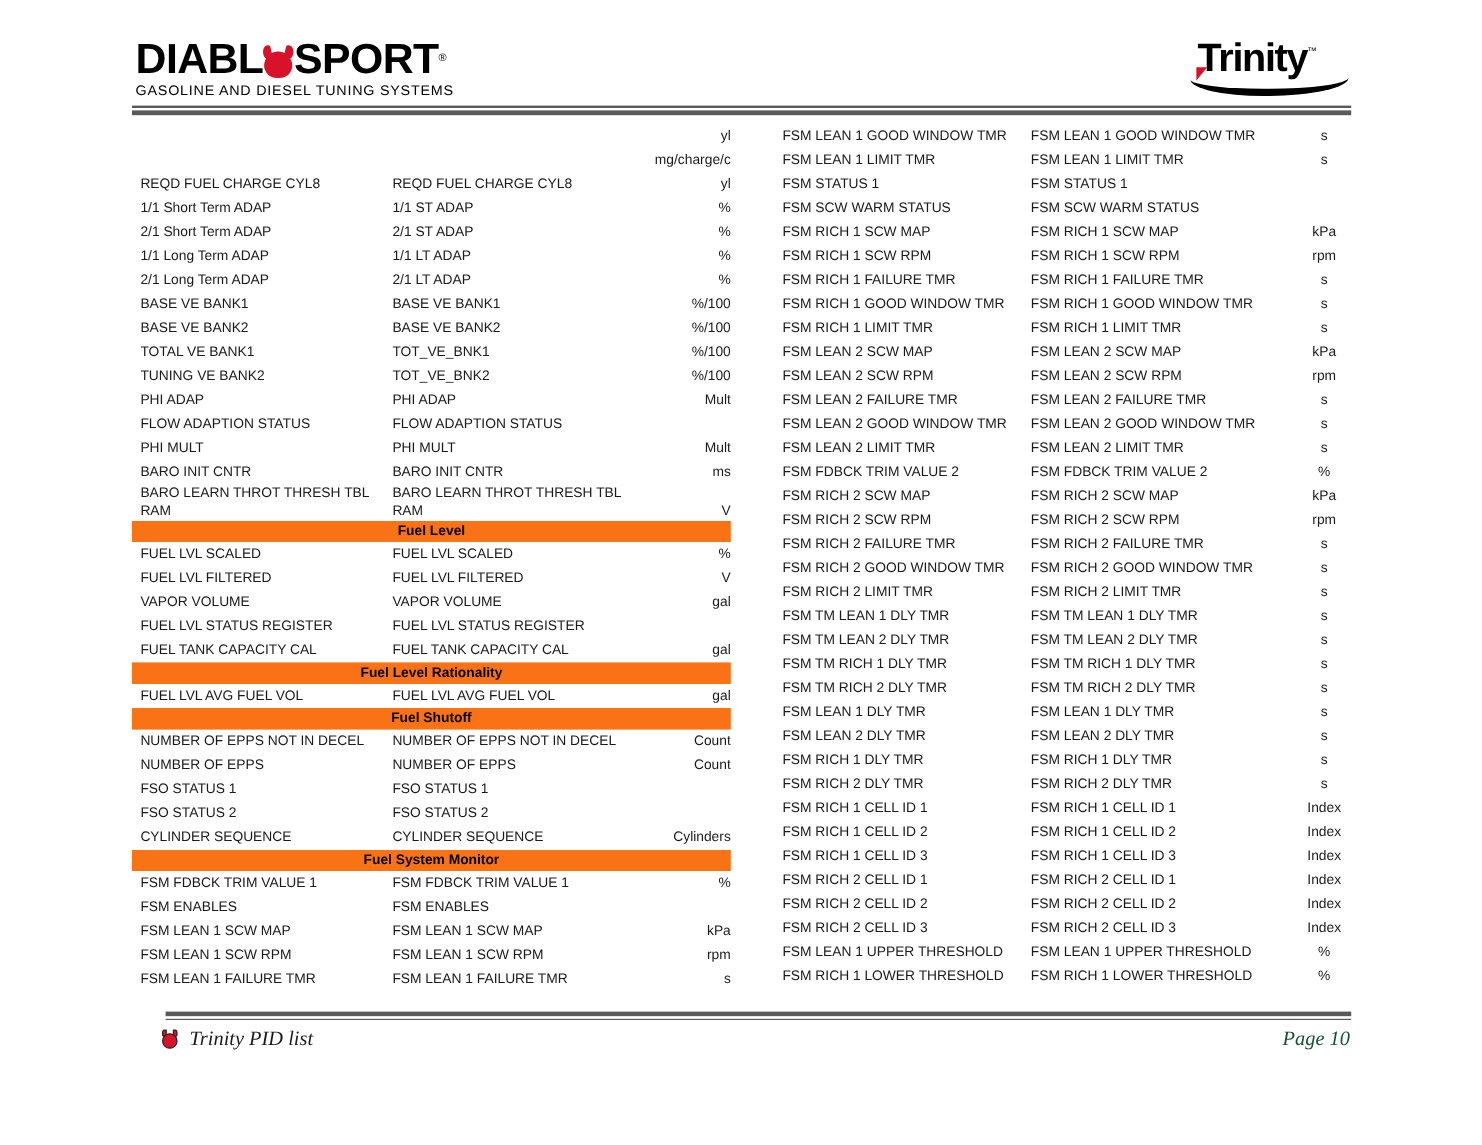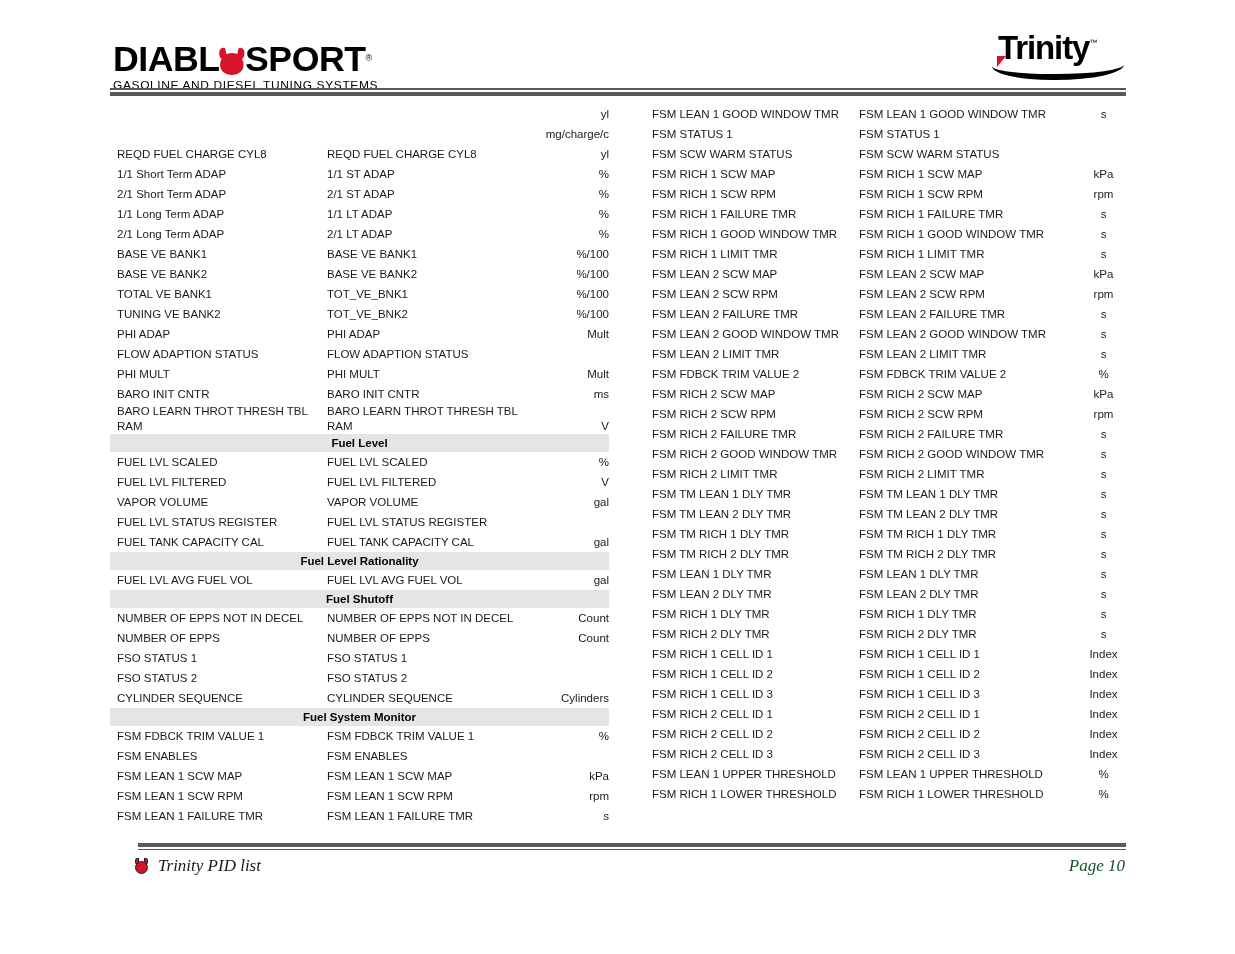--- a/index.html
+++ b/index.html
@@ -28,21 +28,21 @@
   
   .header {
     position: absolute;
     left: 0; top: 0;
     width: 1235px;
     height: 95px;
   }
   .logo-diablo {
     position: absolute;
     left: 113px;
-    top: 40px;
+    top: 30px;
     width: 270px;
     height: 52px;
   }
   .diablo-word {
     position: relative;
     font-family: "Liberation Sans", sans-serif;
     font-weight: bold;
     font-size: 35px;
     letter-spacing: -0.5px;
     color: #000000;
@@ -203,21 +203,21 @@
 
   
   tr.wrap td {
     line-height: 15px;
     vertical-align: bottom;
   }
   tr.wrap td .l2 { display: block; }
 
   
   tr.section td {
-    background: #e5e5e5;
+    background: #f97316;
     color: #000000;
     font-weight: bold;
     font-size: 11.5px;
     text-align: center;
     line-height: 18px;
     height: 18px;
     vertical-align: middle;
     padding: 0;
   }
 
@@ -516,20 +516,25 @@
 
     <div class="col col-right">
       <table class="pid">
         <tbody>
             <tr>
               <td class="c-name">FSM LEAN 1 GOOD WINDOW TMR</td>
               <td class="c-abbr">FSM LEAN 1 GOOD WINDOW TMR</td>
               <td class="c-unit">s</td>
             </tr>
             <tr>
+              <td class="c-name">FSM LEAN 1 LIMIT TMR</td>
+              <td class="c-abbr">FSM LEAN 1 LIMIT TMR</td>
+              <td class="c-unit">s</td>
+            </tr>
+            <tr>
               <td class="c-name">FSM STATUS 1</td>
               <td class="c-abbr">FSM STATUS 1</td>
               <td class="c-unit"></td>
             </tr>
             <tr>
               <td class="c-name">FSM SCW WARM STATUS</td>
               <td class="c-abbr">FSM SCW WARM STATUS</td>
               <td class="c-unit"></td>
             </tr>
             <tr>

